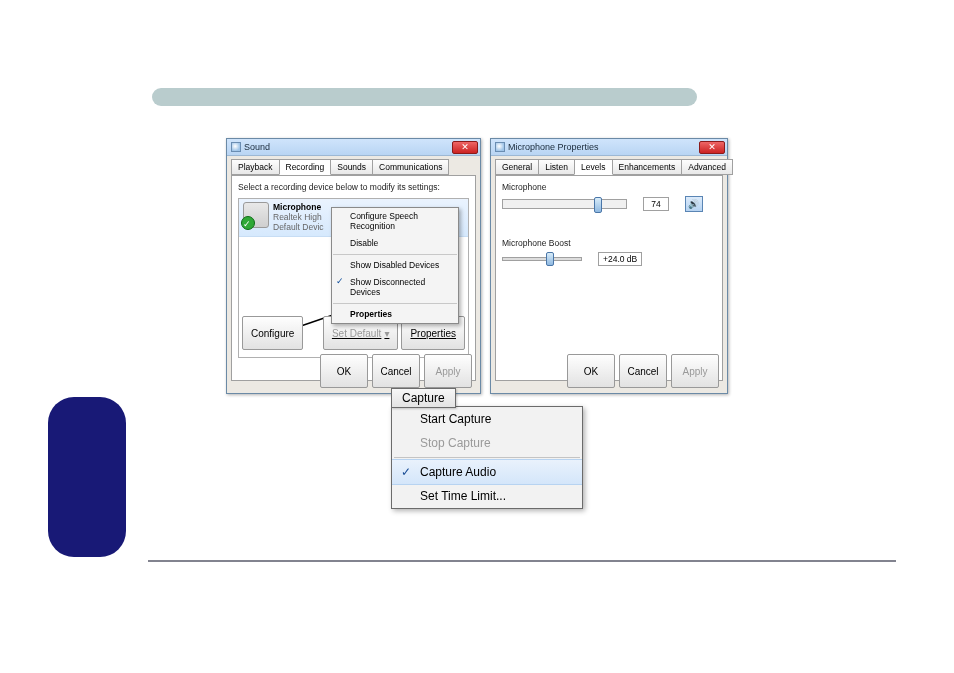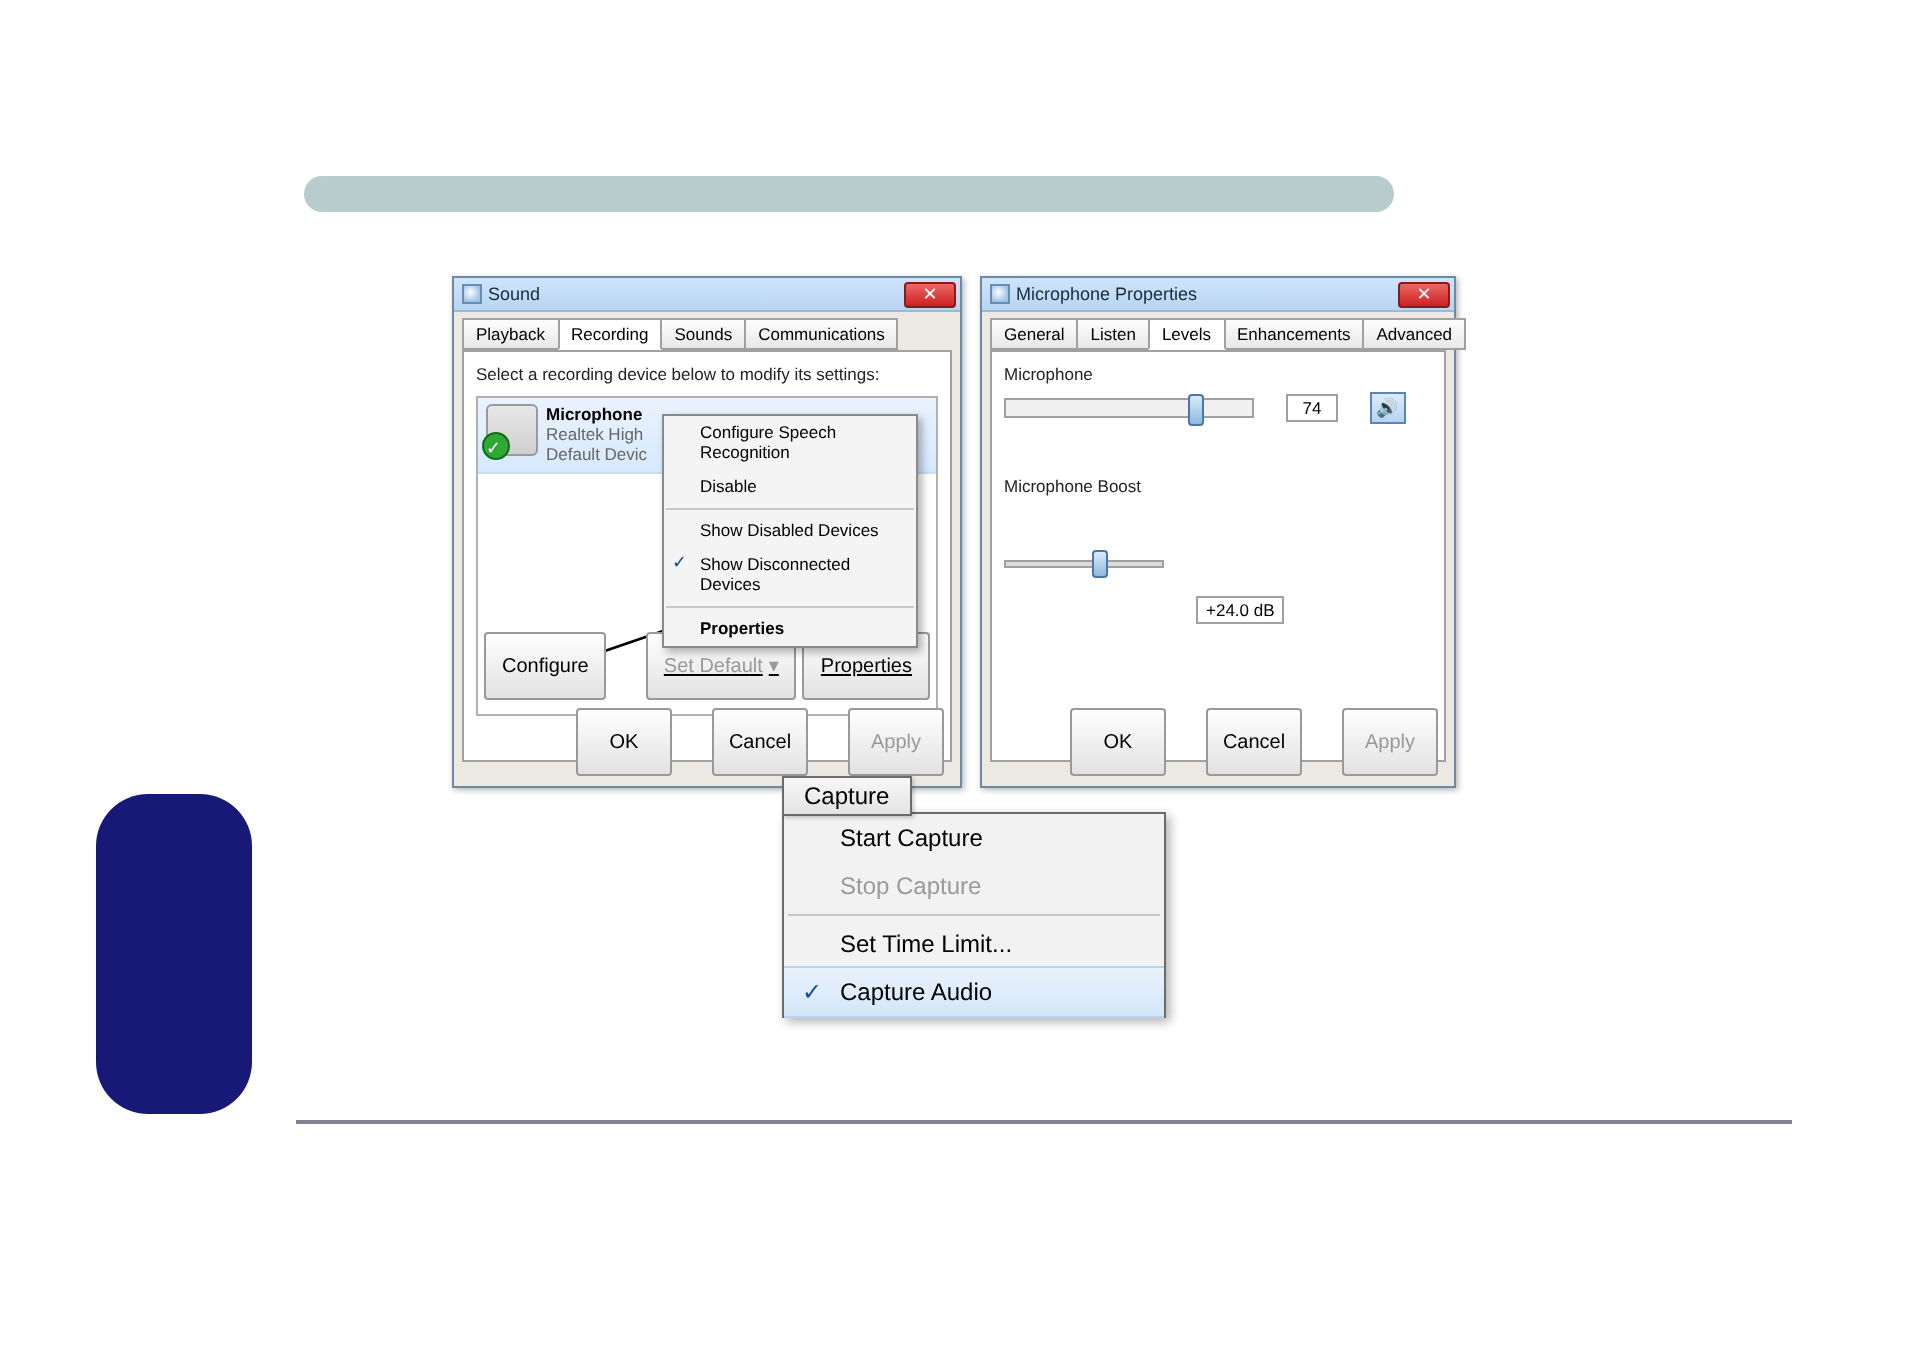--- a/index.html
+++ b/index.html
@@ -137,21 +137,21 @@
     height: 17px; padding: 16px 8px;
     font-size: 10px;
     border: 1px solid #999;
     background: linear-gradient(#fefefe,#e2e2e2);
     border-radius: 2px;
     cursor: default;
   }
   .btn.disabled { color:#999; }
   .btn-row {
     position: absolute; bottom: 4px; right: 6px;
-    display: flex; gap: 20px;
+    display: flex; gap: 4px;
   }
   .btn-row-left { position: absolute; bottom: 30px; left: 10px; }
   .btn-row-right { position: absolute; bottom: 30px; right: 10px; display:flex; gap:3px;text-decoration:underline; }
 
   .group-label { font-size: 8.5px; color:#222; margin-bottom:4px; }
   .slider-row { display:flex; align-items:center; gap:16px; margin-bottom:12px; }
   .slider-track {
     width: 125px; height: 10px;
     border:1px solid #a0a0a0; background:#f0f0f0;
     position:relative;
@@ -312,33 +312,33 @@
         <span>🔊</span>
       </div>
     </div>
 
     <div style="height:14px;"></div>
     <div class="group-label">Microphone Boost</div>
     <div class="slider-row">
       <div class="slider-track narrow">
         <div class="slider-thumb" style="left:55%;"></div>
       </div>
-      <div class="val-box" style="min-width:44px;margin-top:46px;">+24.0 dB</div>
+      <div class="val-box" style="min-width:44px;">+24.0 dB</div>
     </div>
   </div>
   <div class="btn-row" style="bottom:5px; right:8px;">
     <div class="btn" style="width:48px;">OK</div>
     <div class="btn" style="width:48px;">Cancel</div>
     <div class="btn disabled" style="width:48px;">Apply</div>
   </div>
 </div>
 
 <div class="capture-wrap">
   <div class="capture-title">Capture</div>
   <div class="cap-item">Start Capture</div>
   <div class="cap-item disabled">Stop Capture</div>
   <div class="cap-sep"></div>
+  <div class="cap-item hover cap-check">Capture Audio</div>
   <div class="cap-item">Set Time Limit...</div>
-  <div class="cap-item hover cap-check">Capture Audio</div>
 </div>
 
 <div class="blue-pill"></div>
 <div class="footer-line"></div>
 
 </body></html>

